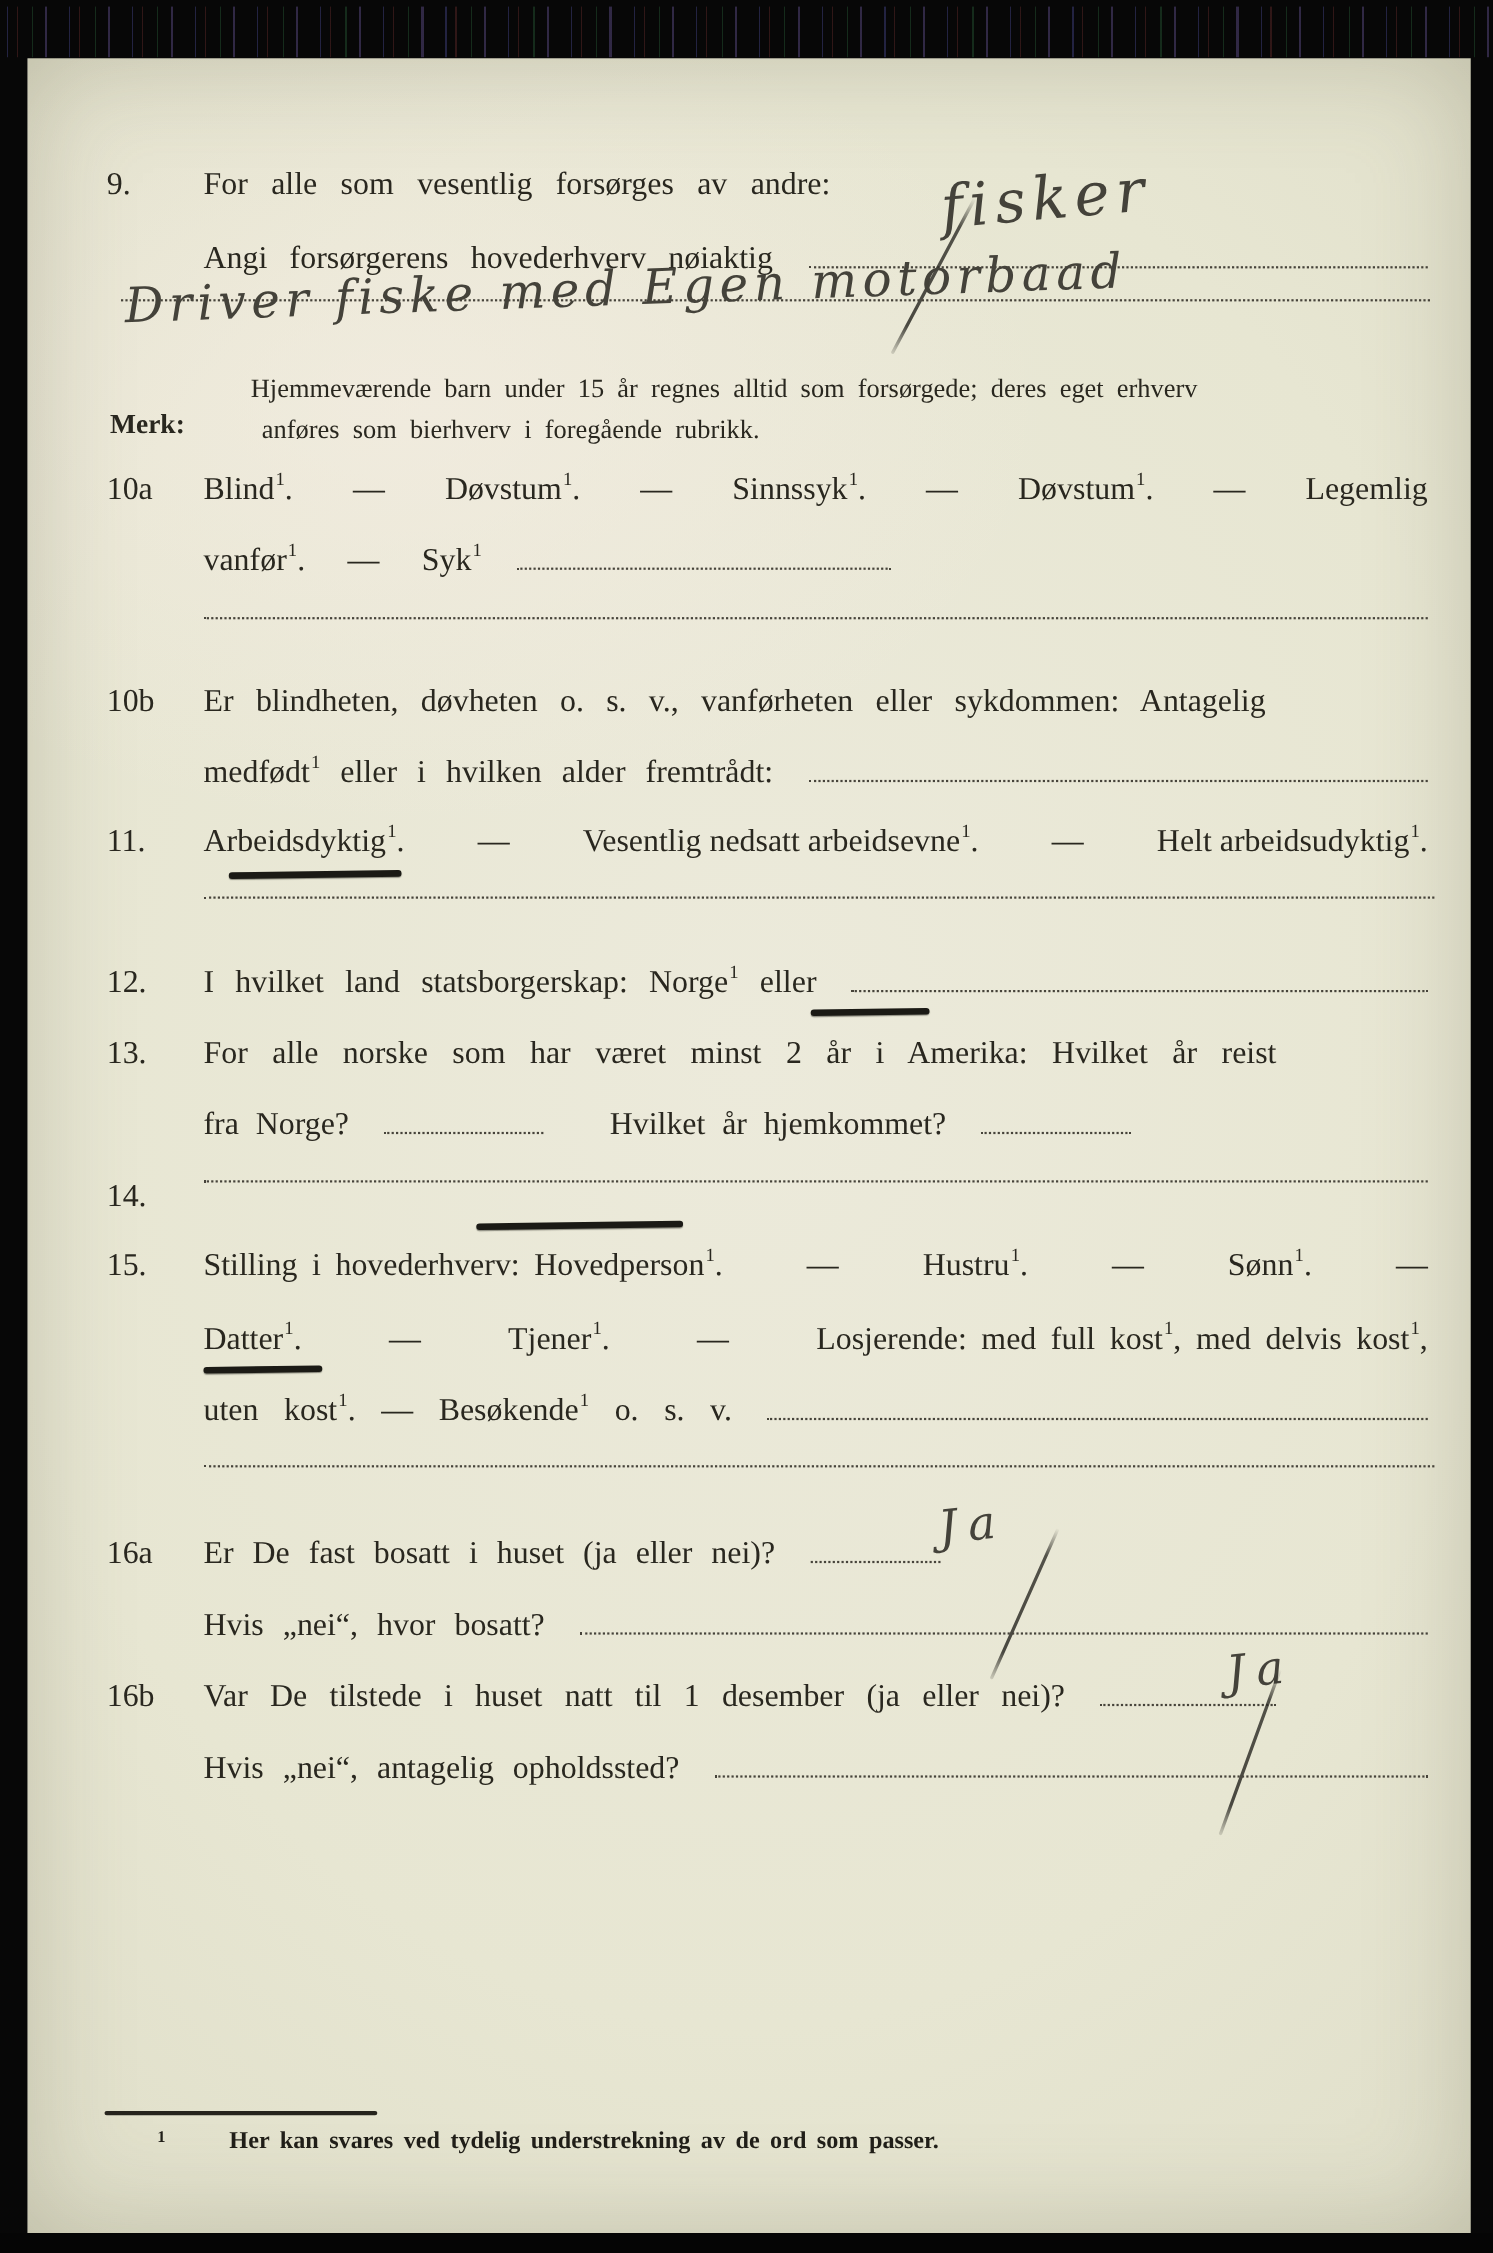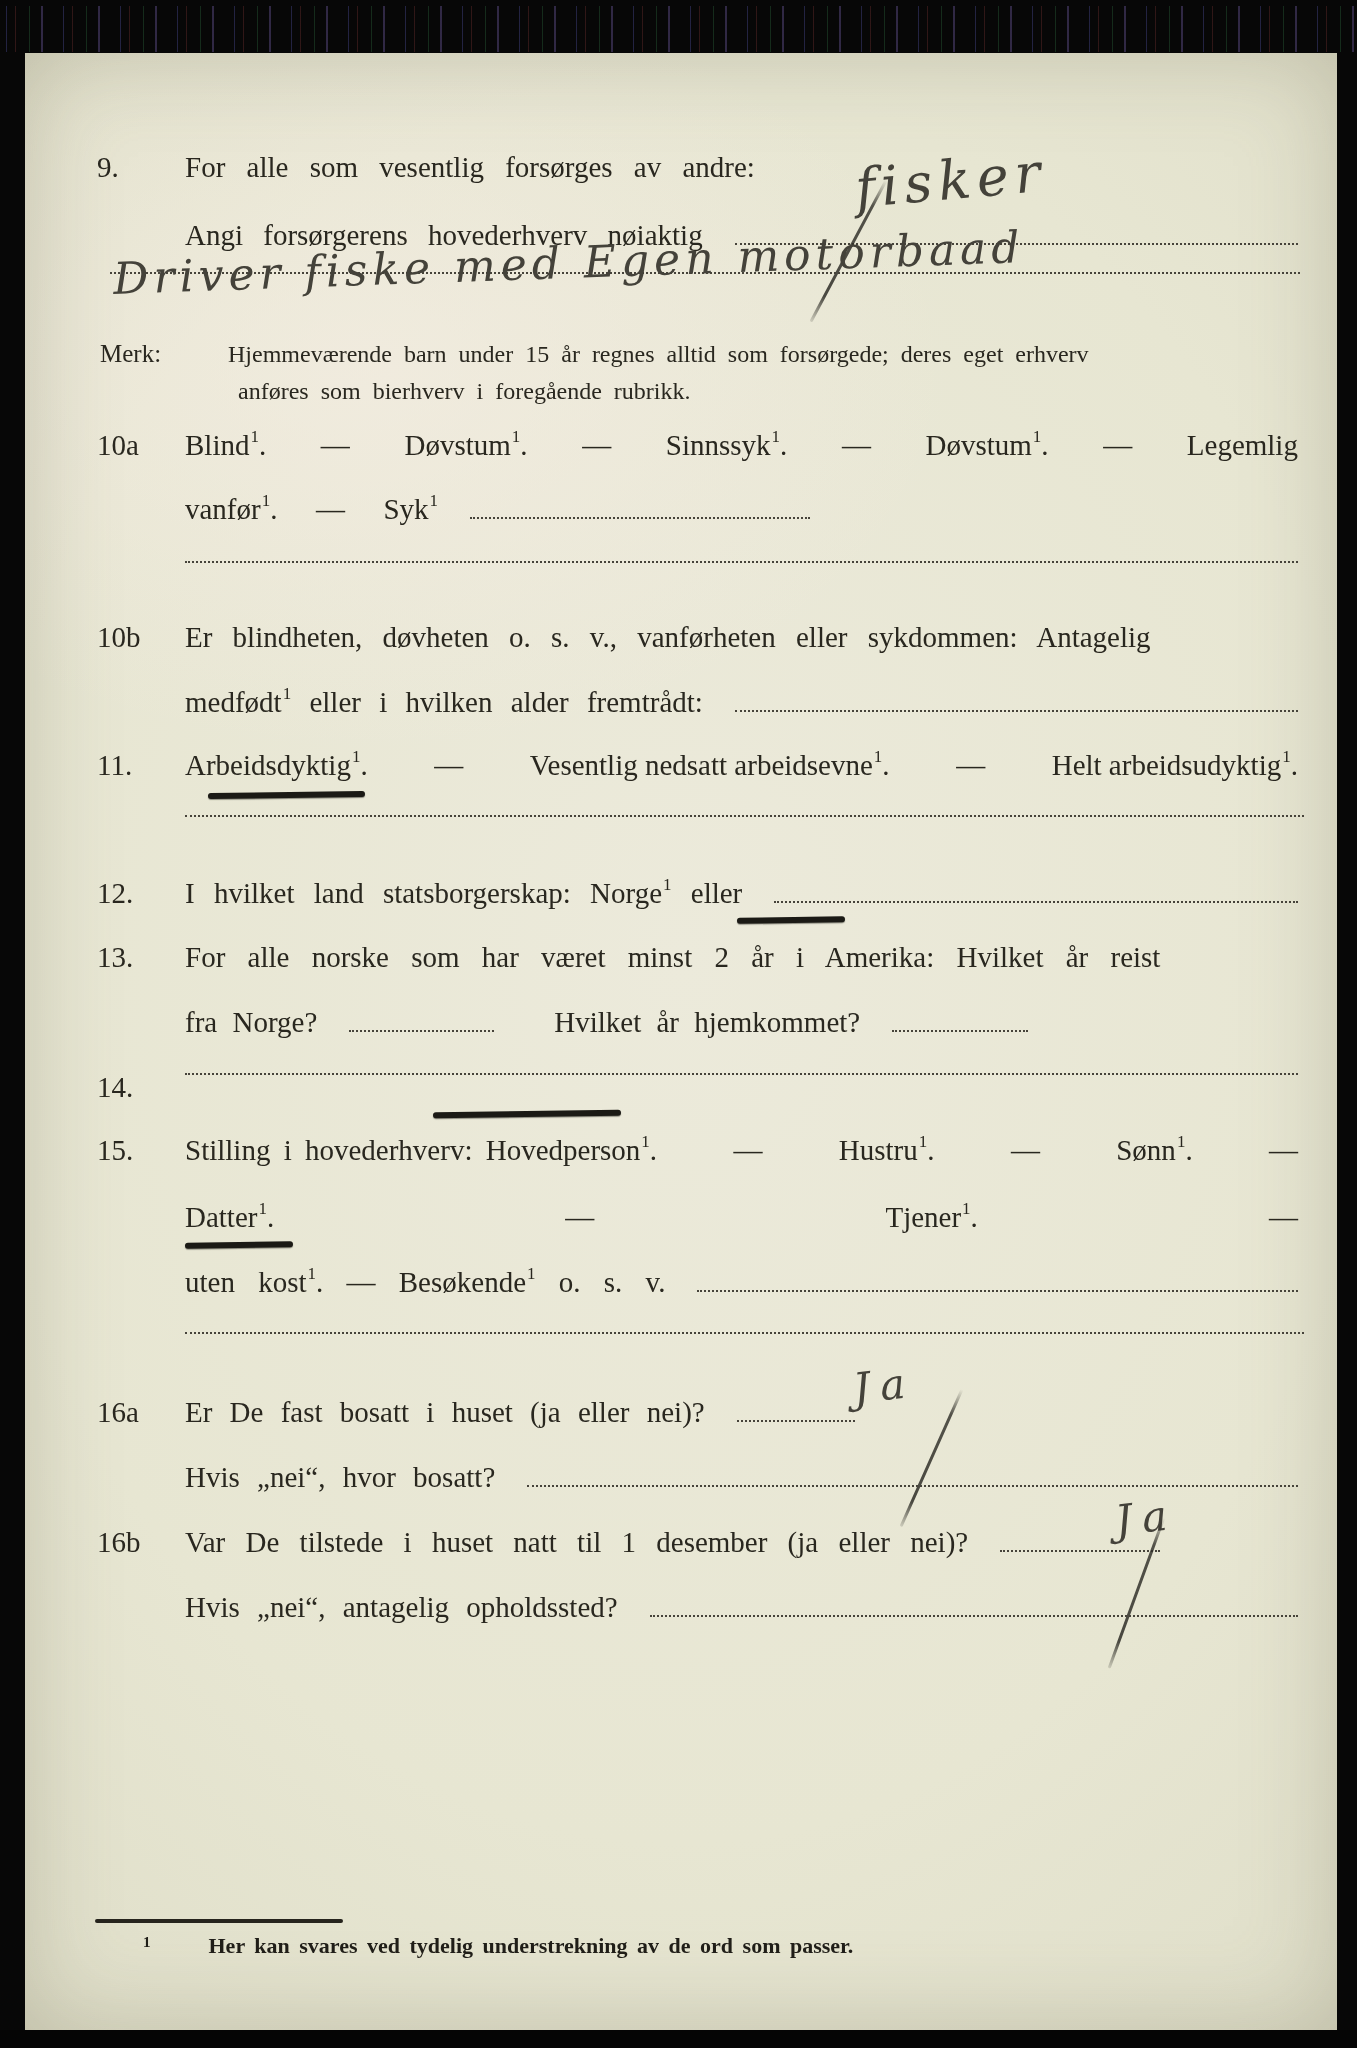--- a/index.html
+++ b/index.html
@@ -28,21 +28,21 @@
   }
   .row{position:absolute;left:0;width:100%;color:#29271f;font-size:29px;line-height:36px;}
   .num{position:absolute;left:72px;width:84px;white-space:nowrap;}
   .content{position:absolute;left:160px;right:39px;white-space:nowrap;}
   .content.fill{display:flex;align-items:baseline;gap:32px;}
   .content.spread{display:flex;justify-content:space-between;align-items:baseline;text-align:right;}
   .seg{white-space:nowrap;}
   sup{font-size:17px;line-height:0;position:relative;top:-2px;margin-left:1px;}
   .dots{display:inline-block;border-bottom:2px dotted #46433a;height:4px;vertical-align:baseline;}
   .dots.grow{flex:1 1 auto;}
-  .bold{font-weight:normal;}
+  .bold{font-weight:bold;margin-top:33px;}
   .merk-text{font-size:24px;word-spacing:6px;}
   .hand{
     position:absolute;font-family:"DejaVu Serif",serif;font-style:italic;
     color:#44423a;white-space:nowrap;
   }
   .pencil-underline{position:absolute;height:6px;background:#1b1a15;border-radius:3px;
     transform:rotate(-0.8deg);box-shadow:0 1px 1px rgba(27,26,21,.45);}
   .pen-stroke{position:absolute;width:3px;border-radius:2px;
     background:linear-gradient(to bottom, rgba(45,44,38,0), rgba(45,44,38,.8) 18%, rgba(45,44,38,.85) 82%, rgba(45,44,38,.15));}
   .foot-sep{position:absolute;height:4px;background:#26241d;border-radius:2px;}
@@ -180,20 +180,21 @@
       <span class="seg"><span>Sønn</span><sup>1</sup><span>.</span></span>
       <span class="seg">—</span>
     </div>
   </div>
   <div class="row" style="top:1146px">
     <div class="content spread">
       <span class="seg"><span>Datter</span><sup>1</sup><span>.</span></span>
       <span class="seg">—</span>
       <span class="seg"><span>Tjener</span><sup>1</sup><span>.</span></span>
       <span class="seg">—</span>
+      <span class="seg" style="word-spacing:6px"><span>Losjerende: med full kost</span><sup>1</sup><span>, med delvis kost</span><sup>1</sup><span>,</span></span>
     </div>
   </div>
   <div class="pencil-underline" style="left:160px;top:1189px;width:108px"></div>
   <div class="row" style="top:1211px">
     <div class="content fill">
       <span class="seg" style="word-spacing:16px"><span>uten kost</span><sup>1</sup><span>. — Besøkende</span><sup>1</sup><span> o. s. v.</span></span>
       <span class="dots grow"></span>
     </div>
   </div>
 

